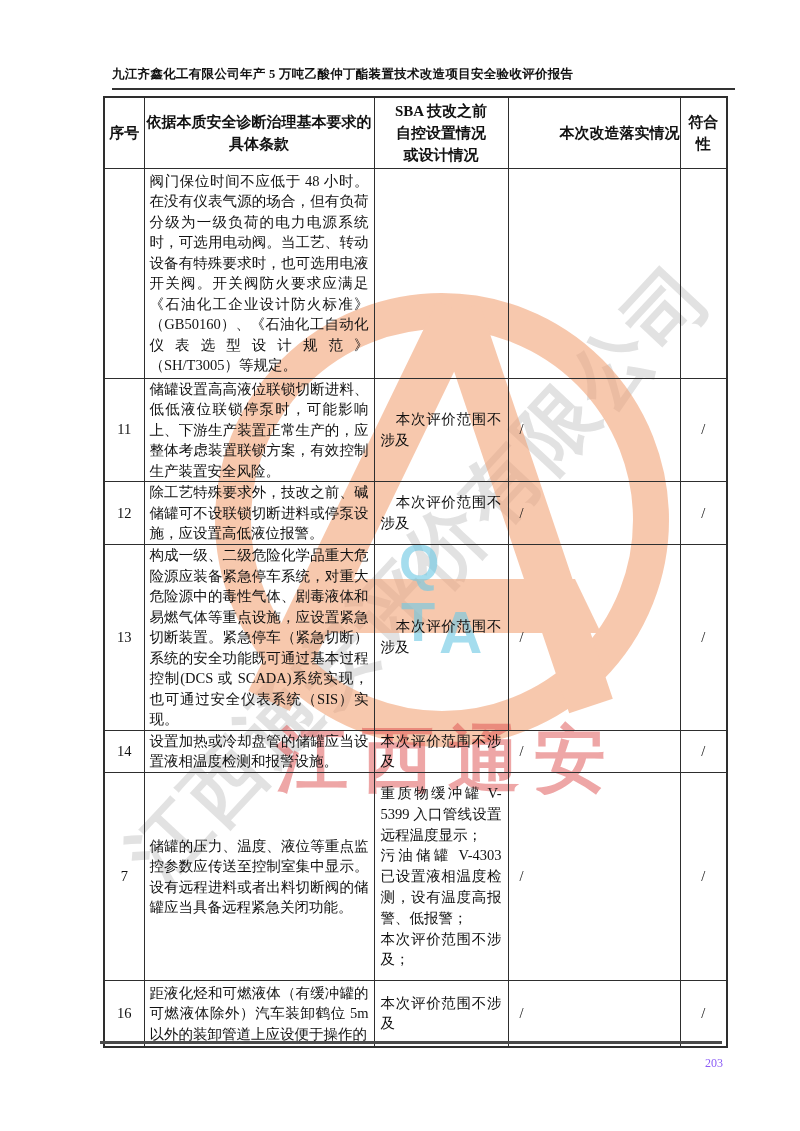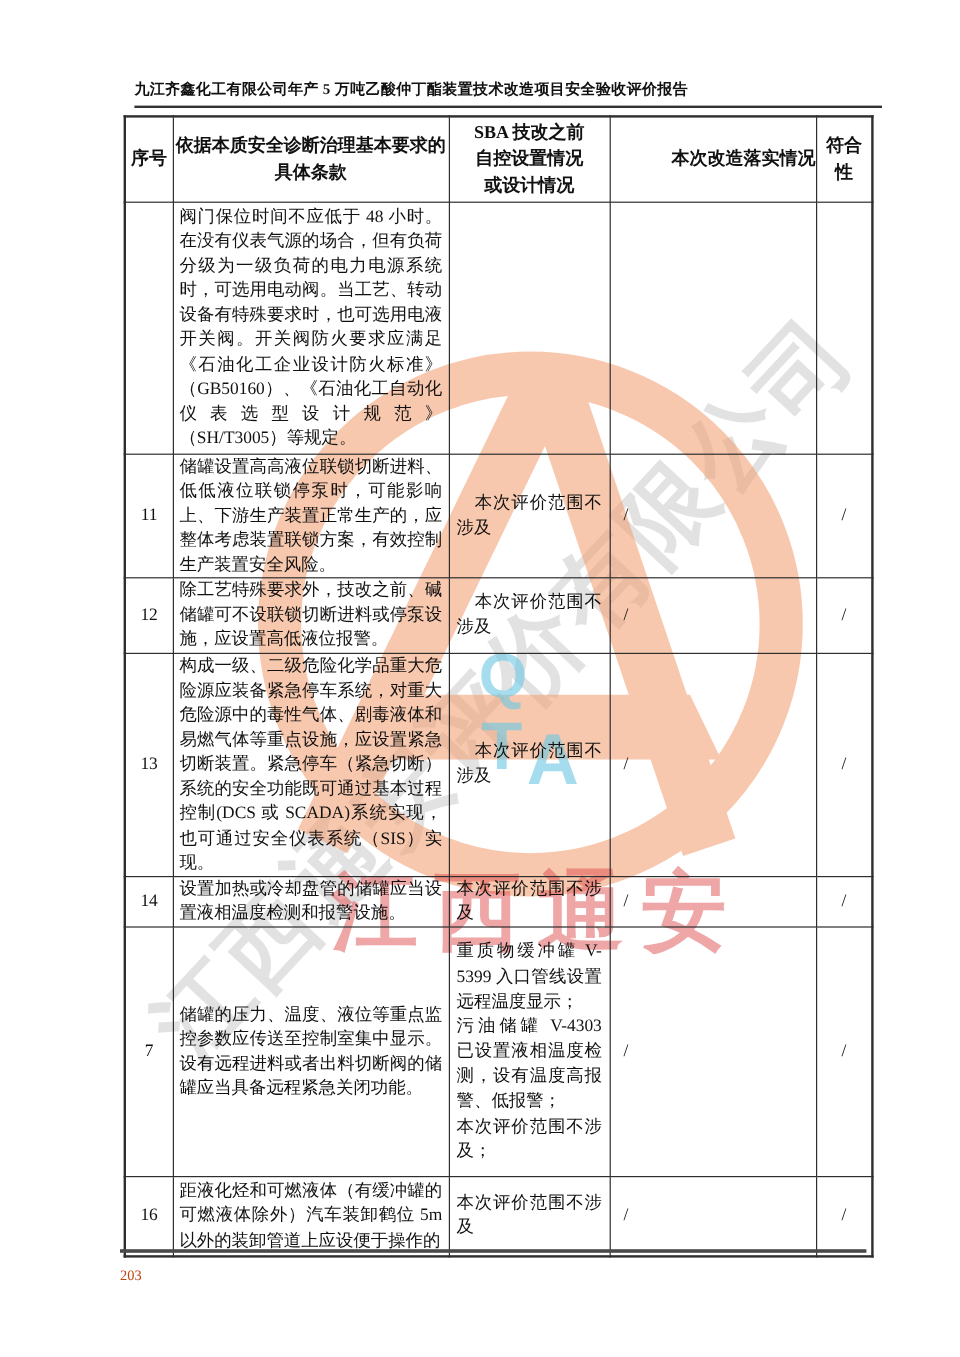--- a/index.html
+++ b/index.html
@@ -78,21 +78,21 @@
     line-height:20.8px;
   }
   td.impl{padding-left:11px;text-align:left;}
   td.conf{text-align:center;}
   .footer-rule{
     position:absolute;left:100px;top:1041px;width:622px;height:2.5px;
     background:#4a4a4a;
   }
   .page-number{
     position:absolute;left:100px;top:1056px;width:623px;
-    text-align:left;font-size:12px;color:#c2410c;
+    text-align:right;font-size:12px;color:#8b5cf6;
   }
 </style>
 </head>
 <body>
 
 <div class="page">
 
   <div class="watermark-layer">
     <div class="wm-diagonal">江西通安评价有限公司</div>
 

